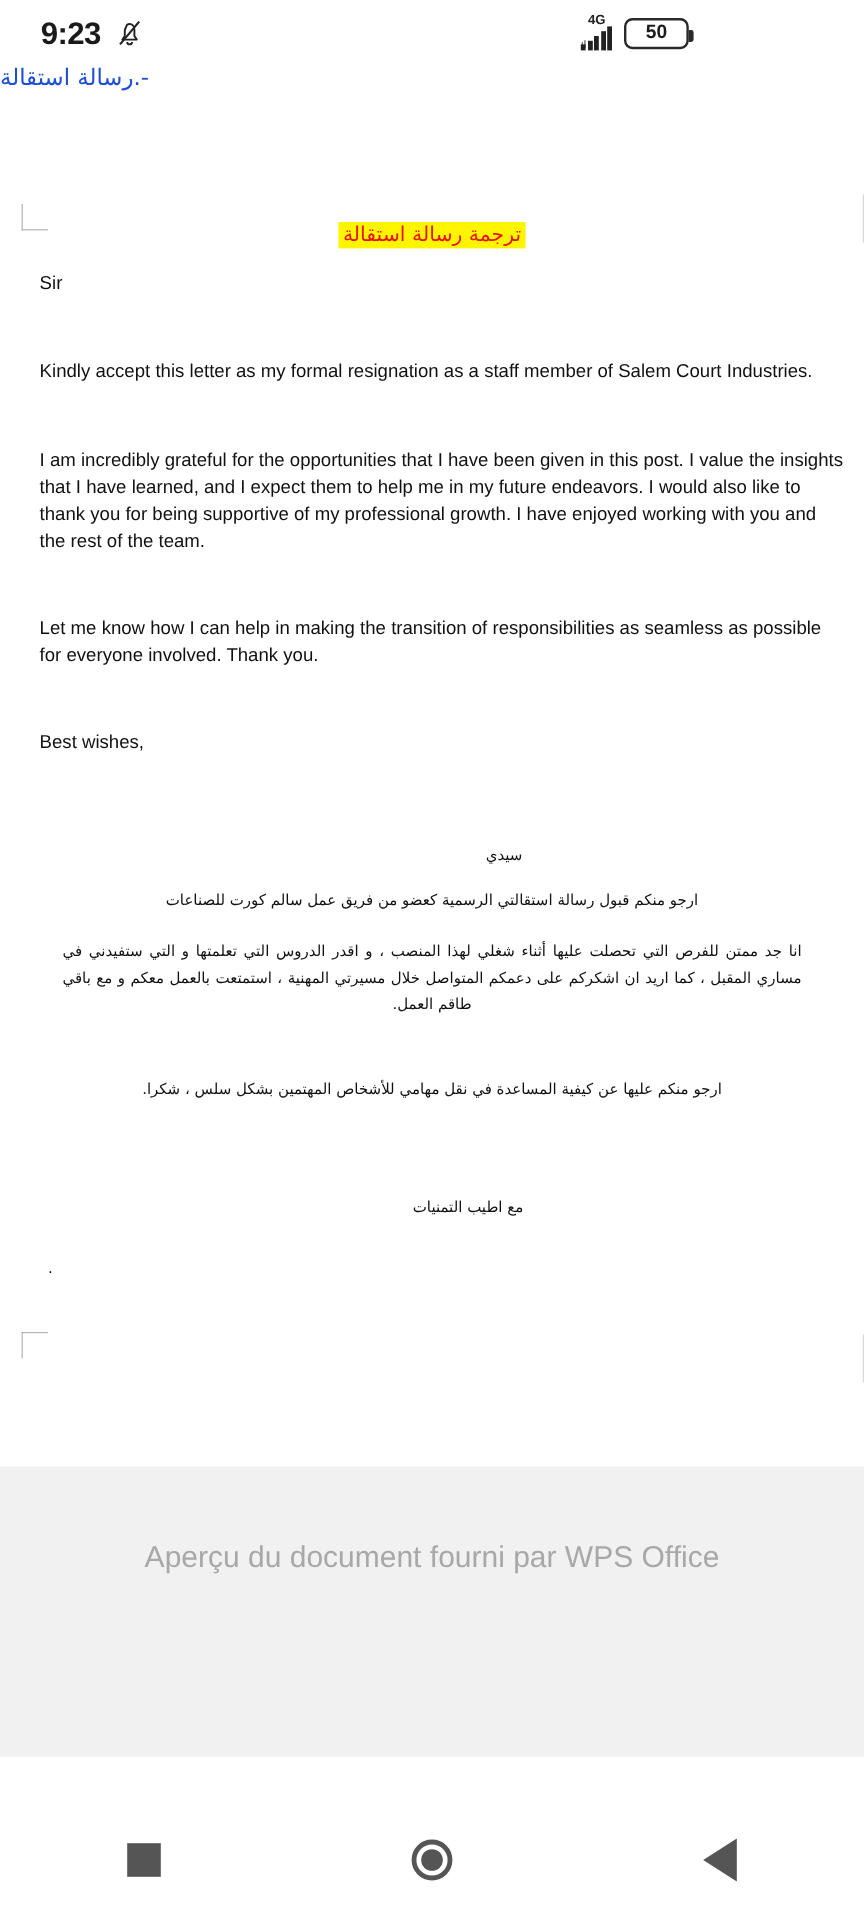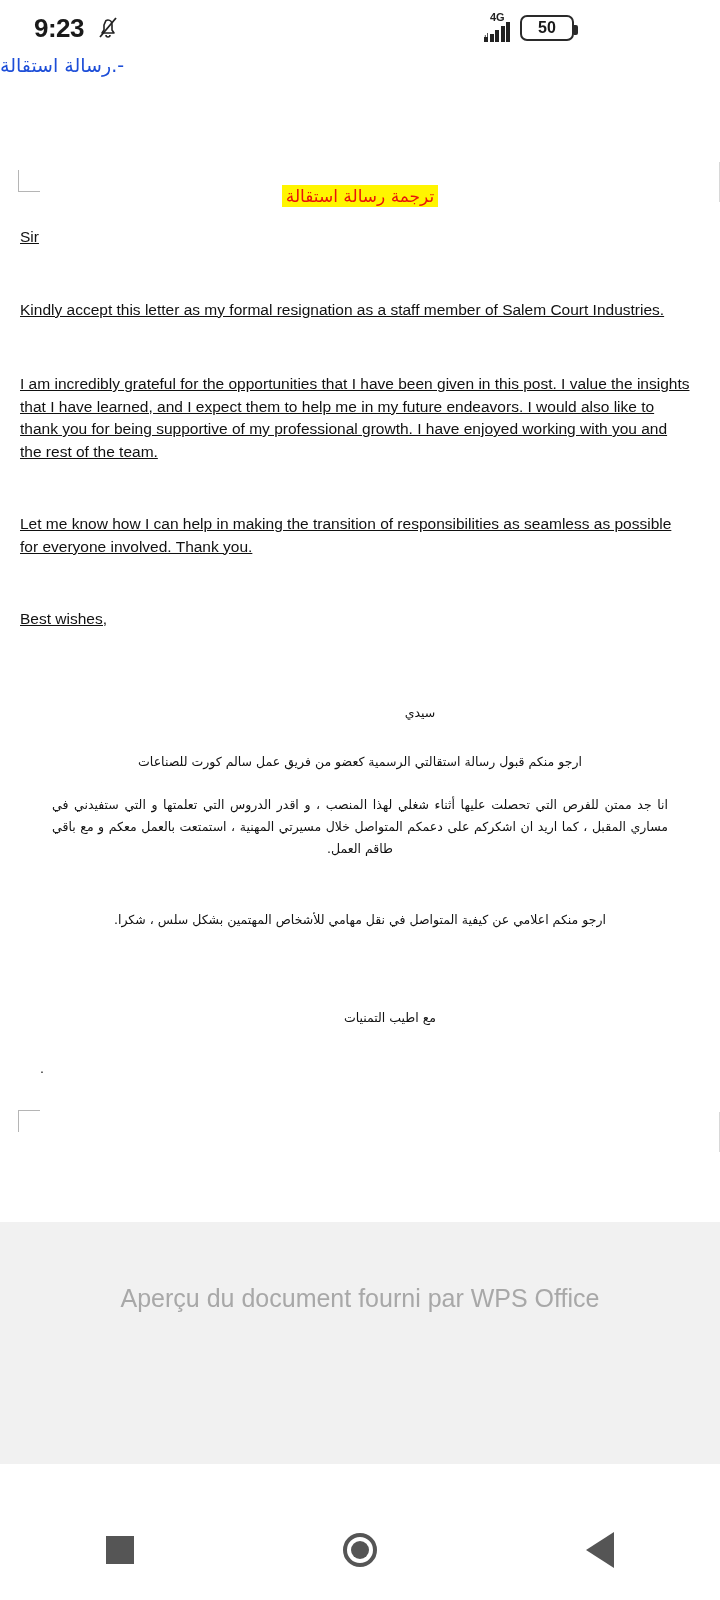--- a/index.html
+++ b/index.html
@@ -69,31 +69,31 @@
   .hl-head {
     position:absolute; top:75px; left:0; width:720px; text-align:center;
   }
   .hl-head span {
     background:#fff500; color:#e8130b; 
     font-size:17px; direction:rtl; font-family:"DejaVu Sans", sans-serif;
     padding:1px 4px; display:inline-block;
   }
 
   
-  .body-en { position:absolute; left:20px; width:672px; top:116px; color:#111;text-decoration:underline; }
+  .body-en { position:absolute; left:33px; width:672px; top:116px; color:#111; }
   .p-en { font-size:15.5px; line-height:22.5px; color:#111; }
   .sp-1 { height:50px; } .sp-2 { height:52px; } .sp-3 { height:50px; } .sp-4 { height:50px; }
 
   
   .body-ar {
     position:absolute; left:40px; width:640px; top:595px;
     direction:rtl; color:#111; font-family:"DejaVu Sans", sans-serif;
   }
   .ar-sir { text-align:center; font-size:12.5px; padding-right:0; margin-right:-120px; }
-  .ar-line1 { text-align:center; font-size:12.5px; line-height:20px; margin-top:32px; }
+  .ar-line1 { text-align:center; font-size:12.5px; line-height:20px; margin-top:20px; }
   .ar-block { text-align:justify; text-align-last:center; font-size:12.5px; line-height:22px; margin-top:22px; padding:0 12px; }
   .ar-block2 { text-align:center; font-size:12.5px; line-height:20px; margin-top:50px; }
   .ar-closing { text-align:center; font-size:12.5px; margin-top:80px; margin-right:-60px; }
   .ar-dot { font-size:12.5px; margin-top:36px; text-align:left; padding-left:0; }
 
   
   .footer {
     position:absolute; top:1222px; left:0; width:720px; height:242px;
     background:#f1f1f1;
   }
@@ -173,21 +173,21 @@
       <div class="sp-3"></div>
       <div class="p-en">Let me know how I can help in making the transition of responsibilities as seamless as possible for everyone involved. Thank you.</div>
       <div class="sp-4"></div>
       <div class="p-en">Best wishes,</div>
     </div>
 
     <div class="body-ar">
       <div class="ar-sir">سيدي</div>
       <div class="ar-line1">ارجو منكم قبول رسالة استقالتي الرسمية كعضو من فريق عمل  سالم كورت للصناعات</div>
       <div class="ar-block">انا جد ممتن للفرص التي تحصلت عليها أثناء شغلي لهذا المنصب ، و اقدر  الدروس التي تعلمتها  و التي ستفيدني في مساري المقبل ، كما اريد ان اشكركم على دعمكم  المتواصل خلال مسيرتي المهنية ،  استمتعت بالعمل معكم و مع باقي طاقم العمل.</div>
-      <div class="ar-block2">ارجو منكم اعلامي  عن كيفية المتواصل في نقل مهامي للأشخاص المهتمين بشكل سلس  ، شكرا.</div>
+      <div class="ar-block2">ارجو منكم عليها  عن كيفية المساعدة في نقل مهامي للأشخاص المهتمين بشكل سلس  ، شكرا.</div>
       <div class="ar-closing">مع اطيب التمنيات</div>
       <div class="ar-dot">.</div>
     </div>
   </div>
 
   <div class="footer">
     <div class="footer-text">Aperçu du document fourni par WPS Office</div>
   </div>
 
   <div class="navbar">

